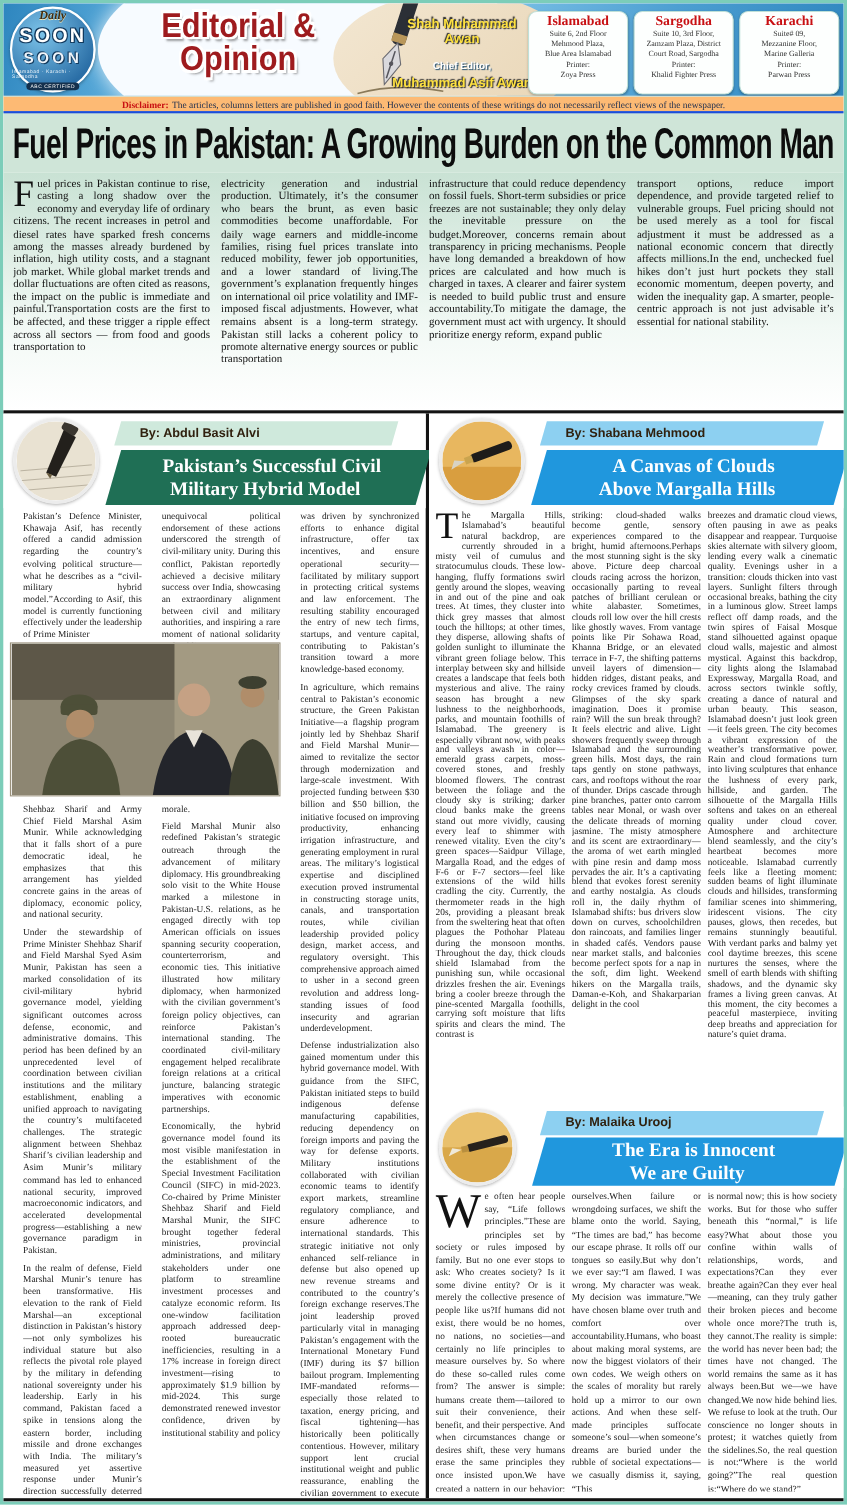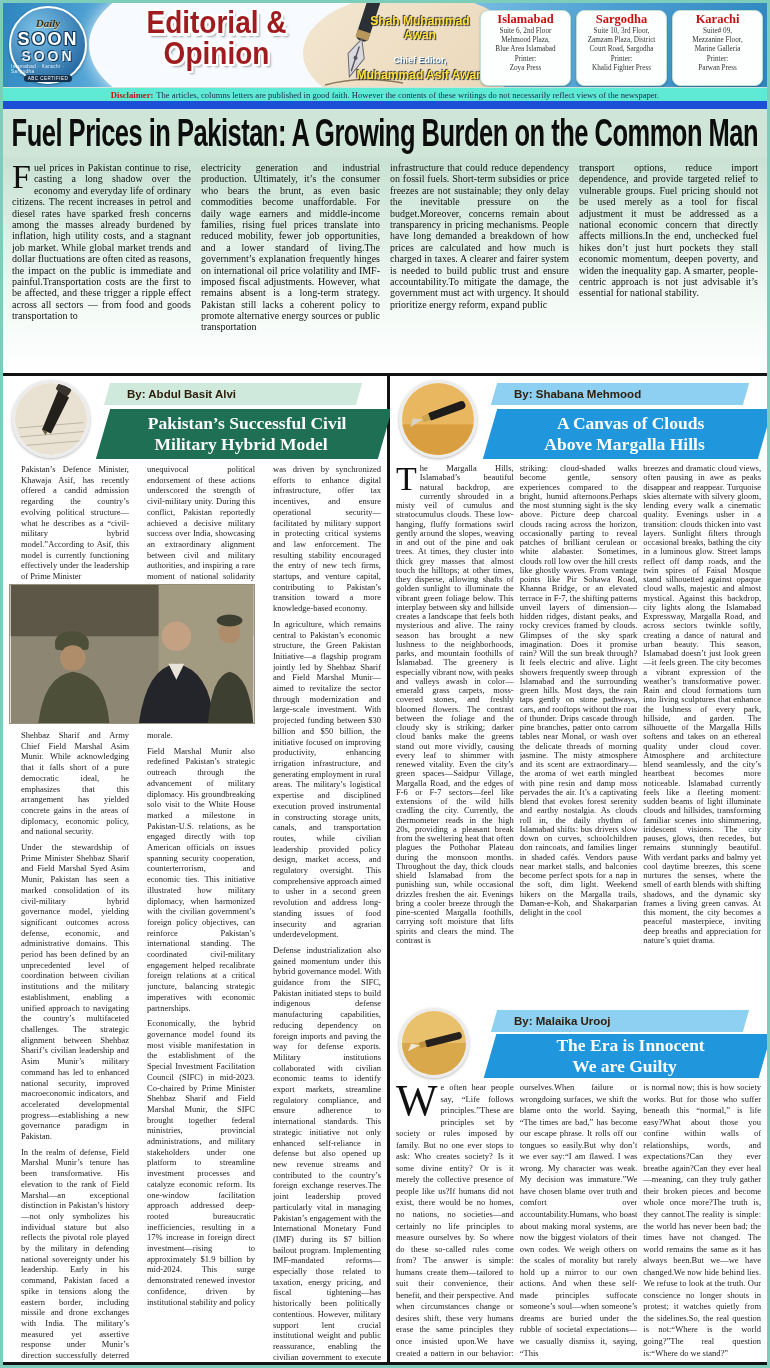--- a/index.html
+++ b/index.html
@@ -10,21 +10,21 @@
   
   .masthead{position:relative;height:84px;
     background:linear-gradient(105deg,#2e86bf 0%,#5fb0de 18%,#a9d8f1 38%,#7fc3e8 55%,#4d9fd2 78%,#2e86bf 100%);
     overflow:hidden;}
   .swoosh{position:absolute;left:86px;top:-46px;width:386px;height:176px;background:#f7fbff;
     border-radius:50%;box-shadow:0 0 18px rgba(255,255,255,.8);}
   .swoosh2{position:absolute;left:300px;top:-10px;width:220px;height:120px;
     background:linear-gradient(135deg,#f3e7d2,#e8d5b5);border-radius:50%;}
   .logo{position:absolute;left:6px;top:3px;width:78px;height:78px;border-radius:50%;
     border:2px solid #fff;background:radial-gradient(circle at 35% 30%,#7cc3e9,#2a6ea6 75%);
-    display:flex;flex-direction:column;align-items:center;justify-content:flex-end;gap:1px;
+    display:flex;flex-direction:column;align-items:center;justify-content:space-between;gap:1px;
     font-family:"Liberation Sans",sans-serif;z-index:3;box-shadow:0 1px 3px rgba(0,0,0,.35);}
   .logo .daily{font-family:"Liberation Serif",serif;font-style:italic;font-weight:bold;
     font-size:11px;color:#3d2c12;text-shadow:0 1px 0 #f5e6b8;}
   .logo .soon{font-size:18px;font-weight:bold;letter-spacing:2px;color:#fff;line-height:1;
     text-shadow:1px 1px 0 #123a5e,-1px -1px 0 #123a5e,1px -1px 0 #123a5e,-1px 1px 0 #123a5e;}
   .logo .times{font-size:14px;font-weight:bold;letter-spacing:3px;color:#eef4fa;line-height:1;
     text-shadow:1px 1px 0 #123a5e,-1px -1px 0 #123a5e;}
   .logo .cities{font-size:4.5px;color:#eaf3fa;letter-spacing:.5px;}
   .logo .badge{font-size:4.5px;color:#fff;background:#15314d;border-radius:4px;
     padding:1px 4px;letter-spacing:.5px;}
@@ -39,26 +39,26 @@
   .editors .name{font-size:12px;font-weight:bold;color:#ffe23f;line-height:1.15;
     text-shadow:1px 1px 1px #2a2a2a,-1px -1px 1px #2a2a2a;}
   .editors .role{font-size:9px;font-weight:bold;color:#fff;line-height:1.3;
     text-shadow:1px 1px 1px #1c4a6e;margin-bottom:3px;margin-top:12px;}
   .offices{position:absolute;right:4px;top:7px;display:flex;gap:5px;z-index:3;}
   .office{width:91px;height:76px;background:#fdfffe;border:1.5px solid #bfe0d8;border-radius:8px;
     padding:2px 2px;text-align:center;box-shadow:0 1px 2px rgba(0,0,0,.25);}
   .office .city{font-size:12.5px;font-weight:bold;color:#c81013;line-height:1.1;}
   .office .ln{font-size:7.2px;color:#333;line-height:1.3;}
 
-  .disclaimer{height:14px;background:#5eead4;display:flex;align-items:center;justify-content:center;
+  .disclaimer{height:14px;background:#fdba74;display:flex;align-items:center;justify-content:center;
     font-size:8.6px;color:#20304f;border-top:1px solid #cfe4db;}
   .disclaimer b{color:#c81013;margin-right:3px;}
 
   
-  .headline-band{height:56px;border-top:8px solid #1d4ed8;background:#cfe5d8;
+  .headline-band{height:56px;border-top:2px solid #1d4ed8;background:#cfe5d8;
     display:flex;align-items:center;justify-content:center;overflow:hidden;}
   .headline{font-family:"Liberation Sans",sans-serif;font-weight:900;font-size:26px;
     letter-spacing:-.5px;color:#0d0d0d;white-space:nowrap;display:inline-block;
     transform:scale(.98,1.5);}
   .editorial{height:216px;background:linear-gradient(#c9e2d4,#f2f9f5 65%,#ffffff);
     display:flex;gap:10px;padding:5px 9px 2px 9px;}
   .ed-col{flex:1;font-size:10px;line-height:1.14;text-align:justify;color:#121212;overflow:hidden;}
   .dropcap{float:left;font-size:34px;line-height:.78;padding:2px 3px 0 0;font-weight:normal;color:#111;}
   .dropcap.big{font-size:44px;line-height:.75;}
 

